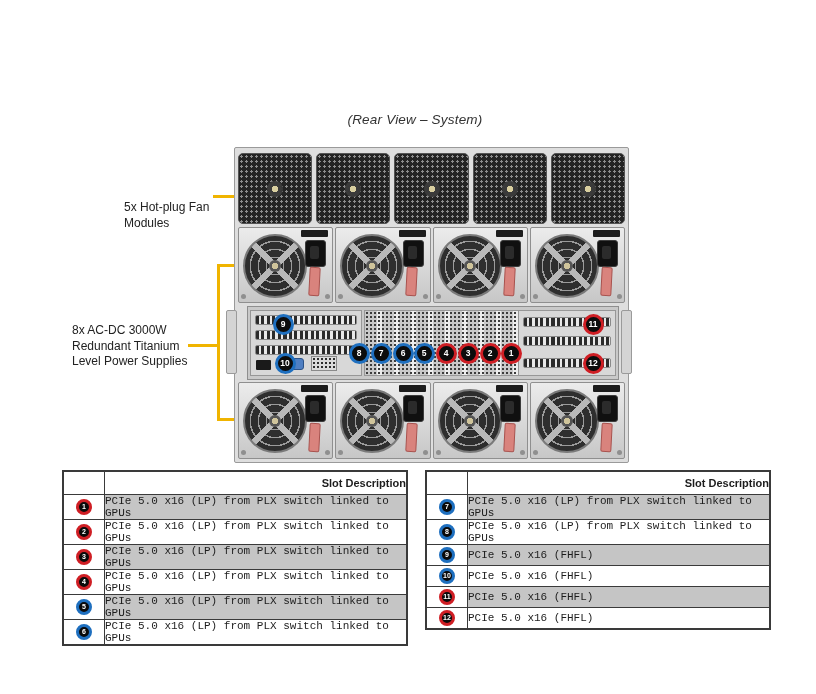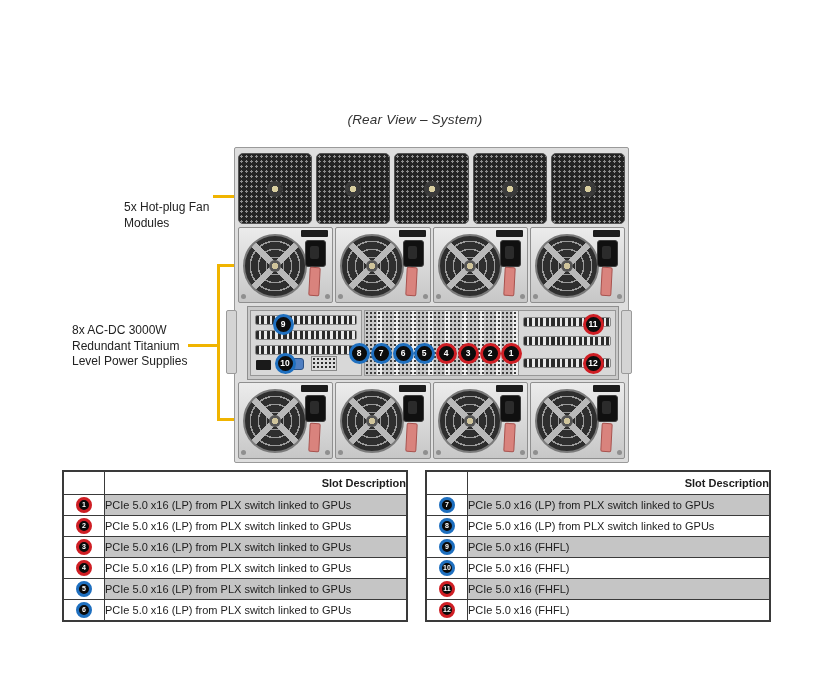--- a/index.html
+++ b/index.html
@@ -82,21 +82,21 @@
   .slot-table{position:absolute;top:470px;border-collapse:collapse;table-layout:fixed;
     width:346px;font-size:11px;color:#1d1d1d;border:2px solid #3a3a3a;}
   .slot-table.left{left:62px;}
   .slot-table.right{left:425px;}
   .slot-table th,.slot-table td{border:1.5px solid #3a3a3a;padding:0;}
   .slot-table th{height:22px;background:#ffffff;font-weight:bold;text-align:right;}
   .slot-table th.desc-h{padding-left:9px;font-size:11px;}
   .col-slot{width:40px;}
   .slot-table td{height:20px;}
   .slot-cell{text-align:center;vertical-align:middle;background:#fff;}
-  .desc-cell{padding-left:9px;vertical-align:middle;}
+  .desc-cell{padding-left:9px;vertical-align:middle;font-family:Liberation Mono, monospace;}
   tr.row-gray .desc-cell{background:#c5c5c5;}
   tr.row-white .desc-cell{background:#ffffff;}
   .badge{display:inline-block;width:10px;height:10px;border-radius:50%;background:#0a0a0a;
     color:#fff;font-size:7px;font-weight:bold;line-height:10px;text-align:center;vertical-align:middle;}
   .badge.red{border:3px solid #cf1e24;}
   .badge.blue{border:3px solid #1e6fbf;}
 </style>
 </head>
 <body>
 

